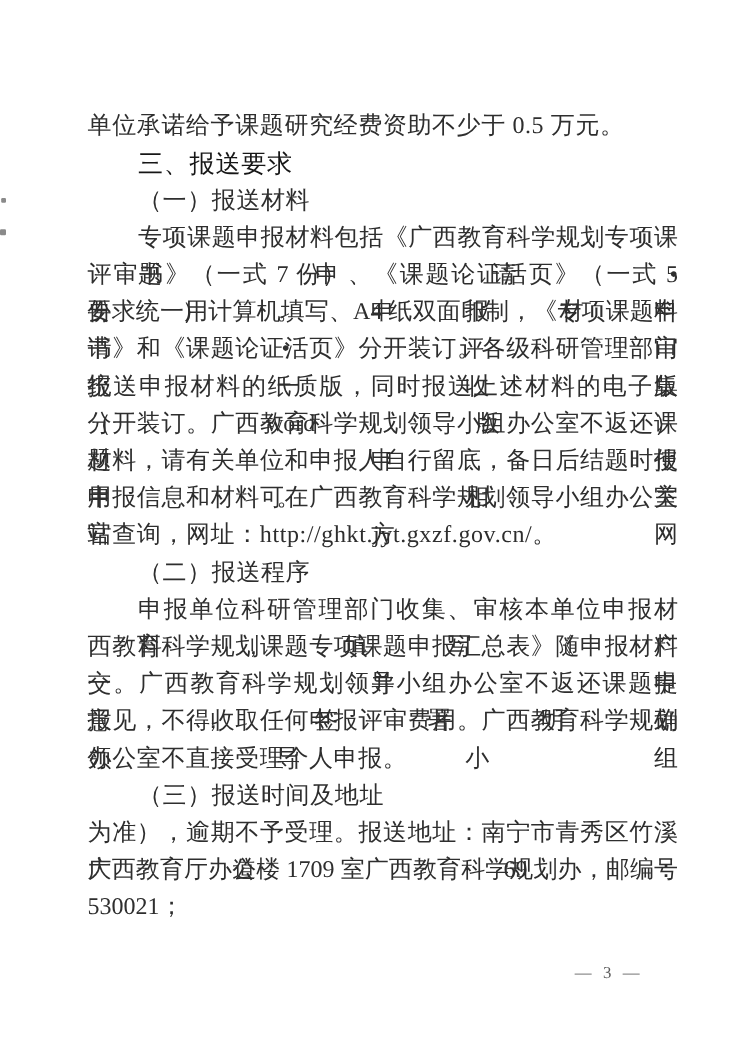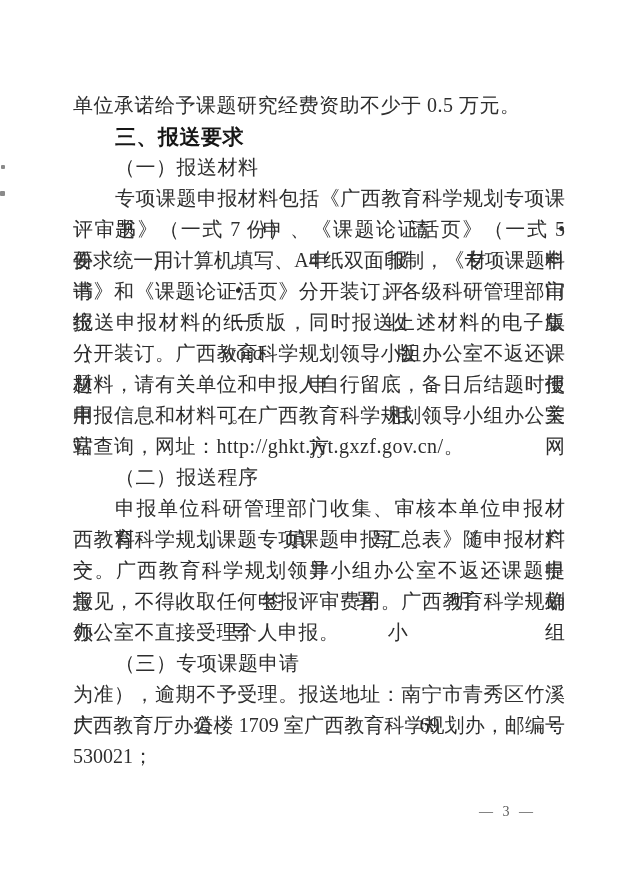--- a/index.html
+++ b/index.html
@@ -33,21 +33,21 @@
     text-align: justify;
     text-align-last: justify;
     letter-spacing: 0;
   }
   .line.indent {
     padding-left: 42px;
     box-sizing: border-box;
   }
   .line.heading {
     font-family: "Liberation Sans", "DejaVu Sans", sans-serif;
-    font-weight: bold;
+    font-weight: normal;
     color: #161616;
     font-size: 21px;
   }
   .footer {
     position: absolute;
     top: 804px;
     right: 73px;
     font-size: 14px;
     color: #5a5a5a;
     letter-spacing: 3px;
@@ -77,20 +77,20 @@
       <div class="line fill">分开装订。广西教育科学规划领导小组办公室不返还课题申报</div>
       <div class="line fill">材料，请有关单位和申报人自行留底，备日后结题时使用。相关</div>
       <div class="line fill">申报信息和材料可在广西教育科学规划领导小组办公室官方网</div>
       <div class="line">站查询，网址：http://ghkt.jyt.gxzf.gov.cn/。</div>
       <div class="line indent">（二）报送程序</div>
       <div class="line fill indent">申报单位科研管理部门收集、审核本单位申报材料，填写《广</div>
       <div class="line fill">西教育科学规划课题专项课题申报汇总表》随申报材料一并提</div>
       <div class="line fill">交。广西教育科学规划领导小组办公室不返还课题申报，签署明确</div>
       <div class="line fill">意见，不得收取任何申报评审费用。广西教育科学规划领导小组</div>
       <div class="line">办公室不直接受理个人申报。</div>
-      <div class="line indent">（三）专项课题申请</div>
+      <div class="line indent">（三）报送时间及地址</div>
       <div class="line fill">为准），逾期不予受理。报送地址：南宁市青秀区竹溪大道 69 号</div>
       <div class="line fill">广西教育厅办公楼 1709 室广西教育科学规划办，邮编：530021；</div>
     </div>
   <div class="footer">— 3 —</div>
   <div class="speck speck-1"></div>
   <div class="speck speck-2"></div>
 </div>
 
 </body></html>

